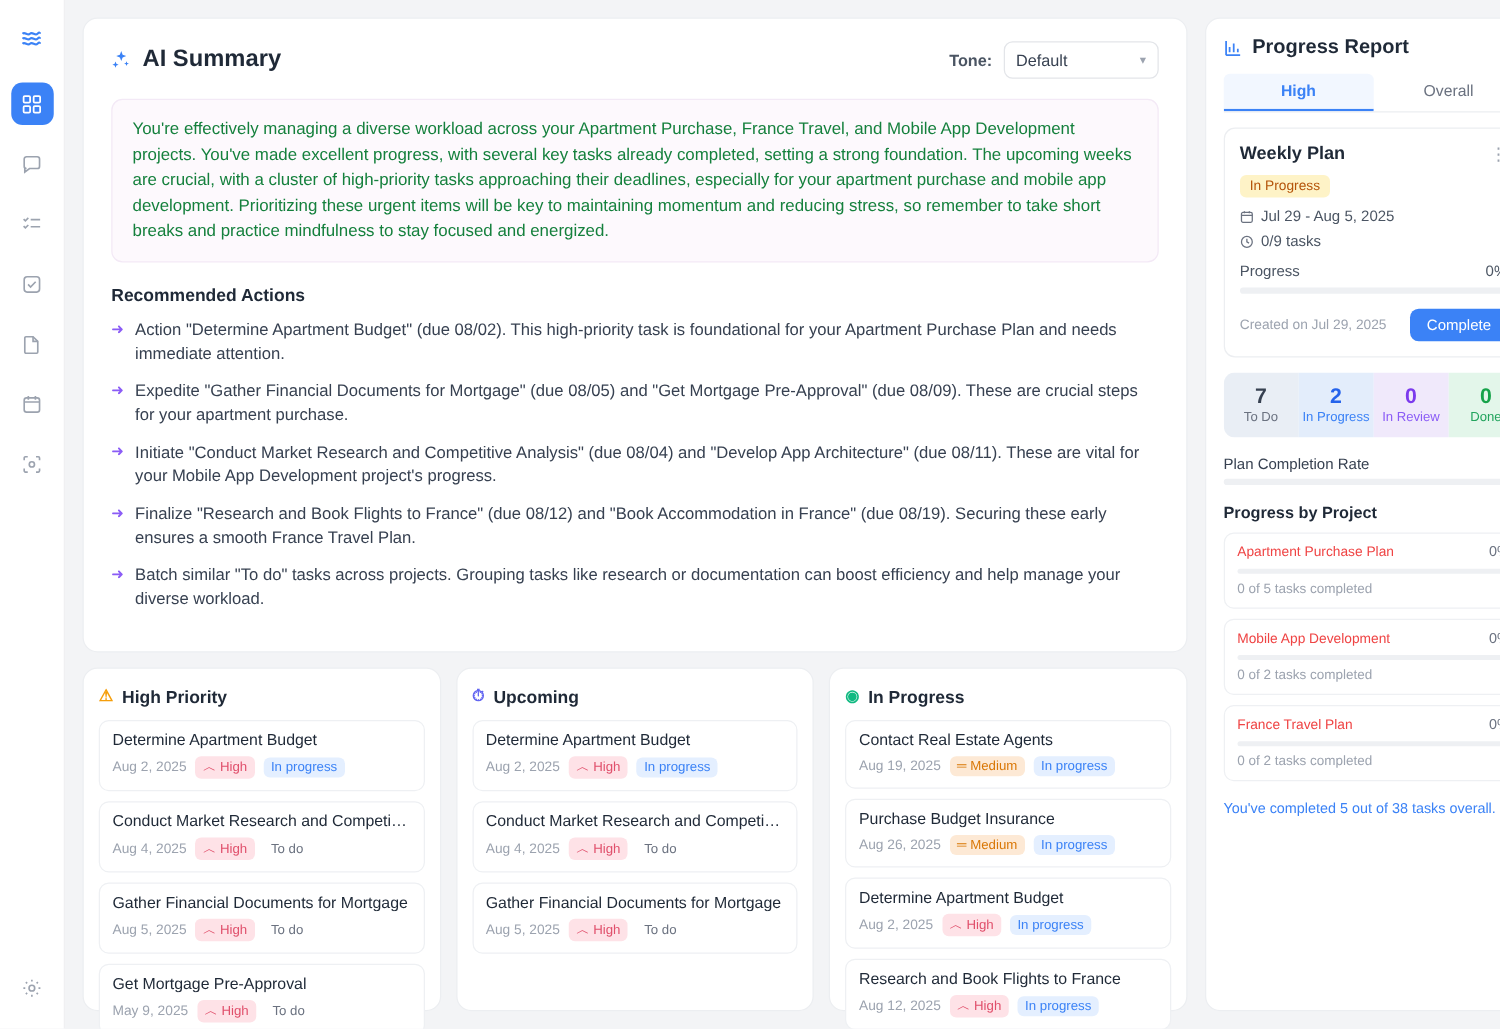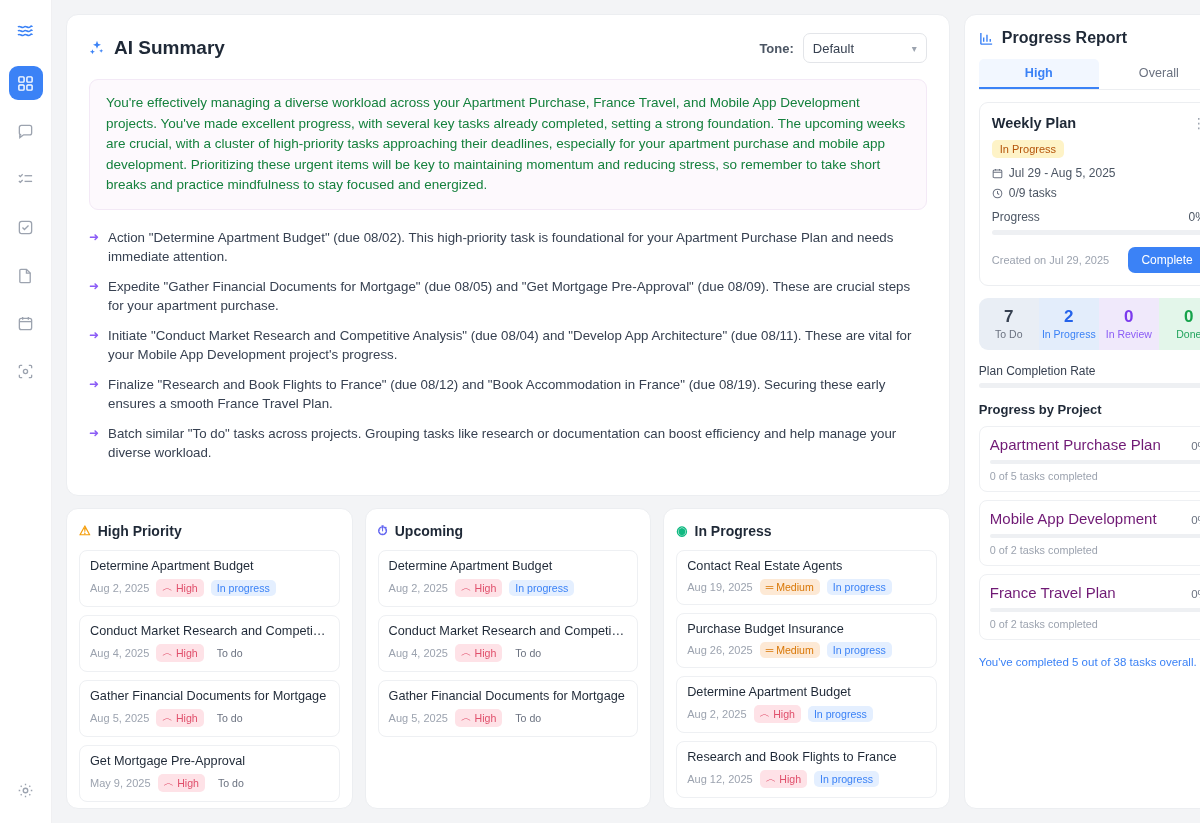--- a/index.html
+++ b/index.html
@@ -167,21 +167,21 @@
 
   .rate-row {
     display: flex; justify-content: space-between; align-items: baseline;
     font-size: 12px; color: #374151; margin-bottom: 5px;
   }
   .section-title { font-size: 13px; font-weight: 600; margin: 14px 0 9px 0; }
   .proj {
     border: 1px solid #eef0f3; border-radius: 8px; padding: 9px 10px; margin-bottom: 8px;
   }
   .proj-top { display: flex; justify-content: space-between; align-items: baseline; }
-  .proj-name { font-size: 15px; color: #701a75; }
+  .proj-name { font-size: 11px; color: #ef4444; }
   .proj-pct { font-size: 11.5px; color: #6b7280; }
   .proj-bar { height: 4px; background: #eef0f3; border-radius: 2px; margin: 7px 0 6px 0; }
   .proj-sub { font-size: 10.8px; color: #9ca3af; }
   .overall-note { font-size: 11.5px; color: #3b82f6; margin-top: 8px; }
   svg { display: block; }
 </style>
 </head>
 <body>
 
 <div class="app">
@@ -271,20 +271,21 @@
               <span>Default</span>
               <span class="chev">▾</span>
             </div>
           </div>
         </div>
 
         <div class="summary-box">
           <div class="summary-text">You're effectively managing a diverse workload across your Apartment Purchase, France Travel, and Mobile App Development projects. You've made excellent progress, with several key tasks already completed, setting a strong foundation. The upcoming weeks are crucial, with a cluster of high-priority tasks approaching their deadlines, especially for your apartment purchase and mobile app development. Prioritizing these urgent items will be key to maintaining momentum and reducing stress, so remember to take short breaks and practice mindfulness to stay focused and energized.</div>
         </div>
 
+        <div class="rec-title">Recommended Actions</div>
 
         <div class="rec-item">
           <span class="rec-arrow">➜</span>
           <span class="rec-text">Action "Determine Apartment Budget" (due 08/02). This high-priority task is foundational for your Apartment Purchase Plan and needs immediate attention.</span>
         </div>
         <div class="rec-item">
           <span class="rec-arrow">➜</span>
           <span class="rec-text">Expedite "Gather Financial Documents for Mortgage" (due 08/05) and "Get Mortgage Pre-Approval" (due 08/09). These are crucial steps for your apartment purchase.</span>
         </div>
         <div class="rec-item">

